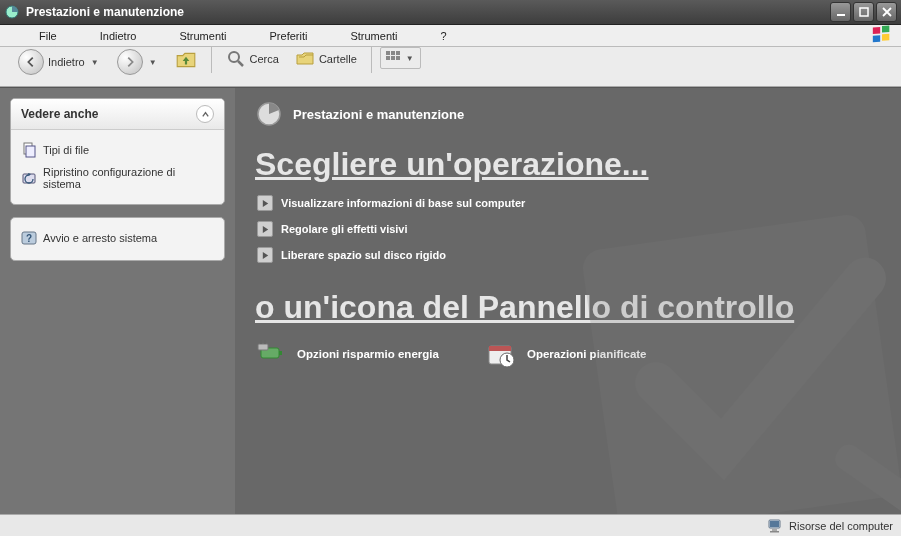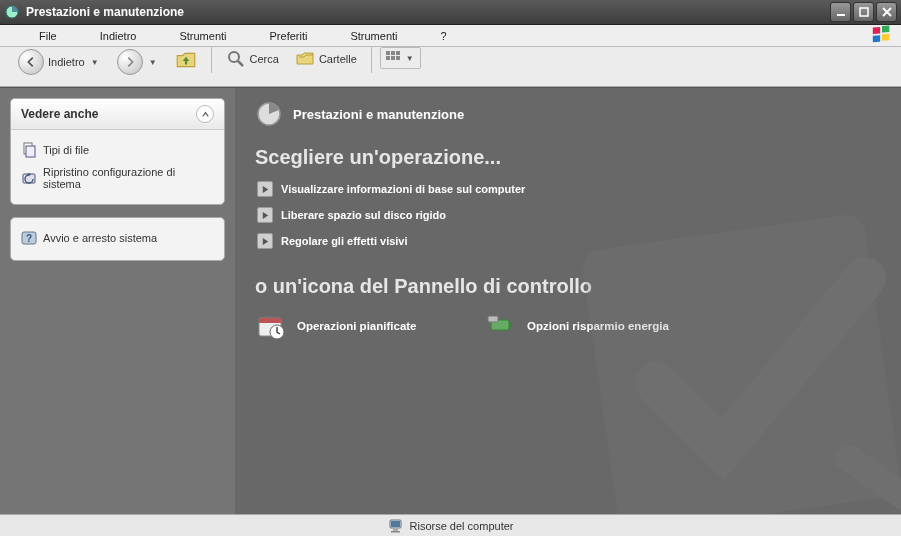--- a/index.html
+++ b/index.html
@@ -173,24 +173,25 @@
     display: flex;
     align-items: center;
     gap: 10px;
     margin-bottom: 18px;
   }
   .cat-icon {
     width: 28px; height: 28px;
   }
   .category-title { font-size: 13px; font-weight: bold; color: #fff; }
   .section-title {
-    font-size: 20px;
+    font-size: 32px;
     font-weight: bold;
     color: #e6e6e6;
     margin: 6px 0 12px 0;
+    text-decoration: underline;
   }
   .task-list {
     display: flex;
     flex-direction: column;
     gap: 10px;
     margin-left: 2px;
     margin-bottom: 26px;
   }
   .task-link {
     display: flex;
@@ -228,21 +229,21 @@
   }
   .icon-item .big-icon { width: 32px; height: 32px; flex-shrink: 0; }
 
   
   .statusbar {
     height: 22px;
     background: #e8e8e8;
     border-top: 1px solid #aaa;
     display: flex;
     align-items: center;
-    justify-content: center;
+    justify-content: flex-end;
     padding: 0 8px;
     color: #333;
     font-size: 11px;
     gap: 6px;
   }
   .statusbar .sb-icon { width: 16px; height: 16px; }
 </style>
 </head>
 <body>
 
@@ -420,56 +421,56 @@
             </svg>
           </span>
         <span>Visualizzare informazioni di base sul computer</span>
       </div>
       <div class="task-link">
         <span class="arrow-box">
             <svg viewBox="0 0 10 10">
               <path d="M2 1 L8 5 L2 9 Z" fill="#555"></path>
             </svg>
           </span>
-        <span>Liberare spazio sul disco rigido</span>
+        <span>Regolare gli effetti visivi</span>
       </div>
       <div class="task-link">
         <span class="arrow-box">
             <svg viewBox="0 0 10 10">
               <path d="M2 1 L8 5 L2 9 Z" fill="#555"></path>
             </svg>
           </span>
-        <span>Regolare gli effetti visivi</span>
+        <span>Liberare spazio sul disco rigido</span>
       </div>
     </div>
 
     <div class="section-title">o un'icona del Pannello di controllo</div>
 
     <div class="icon-grid">
+      <div class="icon-item">
+        <span class="big-icon">
+          <svg viewBox="0 0 32 32">
+              <rect x="6" y="10" width="18" height="10" rx="2" fill="#6a6" stroke="#383"></rect>
+              <rect x="24" y="13" width="3" height="4" fill="#383"></rect>
+              <rect x="3" y="6" width="10" height="6" rx="1" fill="#bbb" stroke="#777"></rect>
+              <path d="M6 2 L6 6 M10 2 L10 6" stroke="#666" stroke-width="1.5"></path>
+            </svg>
+        </span>
+        <span>Opzioni risparmio energia</span>
+      </div>
       <div class="icon-item">
         <span class="big-icon">
           <svg viewBox="0 0 32 32">
               <rect x="4" y="8" width="22" height="18" rx="2" fill="#eee" stroke="#888"></rect>
               <rect x="4" y="8" width="22" height="5" fill="#b55"></rect>
               <circle cx="22" cy="22" r="7" fill="#fff" stroke="#666"></circle>
               <path d="M22 17 L22 22 L25 24" stroke="#444" stroke-width="1.5" fill="none"></path>
             </svg>
         </span>
         <span>Operazioni pianificate</span>
-      </div>
-      <div class="icon-item">
-        <span class="big-icon">
-          <svg viewBox="0 0 32 32">
-              <rect x="6" y="10" width="18" height="10" rx="2" fill="#6a6" stroke="#383"></rect>
-              <rect x="24" y="13" width="3" height="4" fill="#383"></rect>
-              <rect x="3" y="6" width="10" height="6" rx="1" fill="#bbb" stroke="#777"></rect>
-              <path d="M6 2 L6 6 M10 2 L10 6" stroke="#666" stroke-width="1.5"></path>
-            </svg>
-        </span>
-        <span>Opzioni risparmio energia</span>
       </div>
     </div>
   </div>
 </div>
 
 <div class="statusbar">
   <span class="sb-icon">
     <svg viewBox="0 0 16 16">
         <rect x="2" y="2" width="11" height="8" rx="1" fill="#cde" stroke="#678"></rect>
         <rect x="3" y="3" width="9" height="6" fill="#579"></rect>

